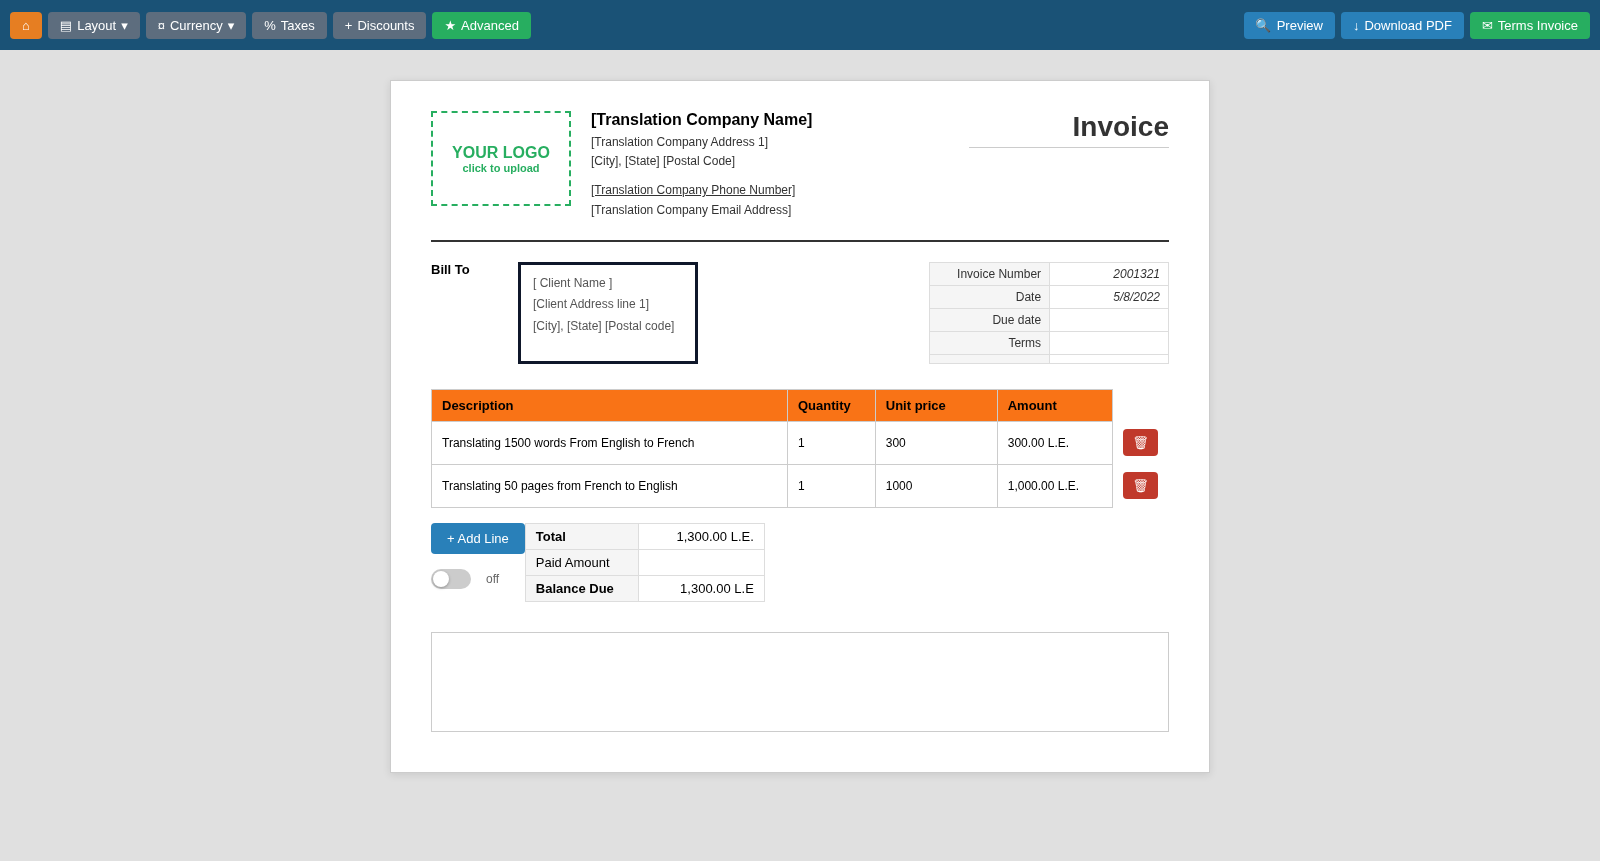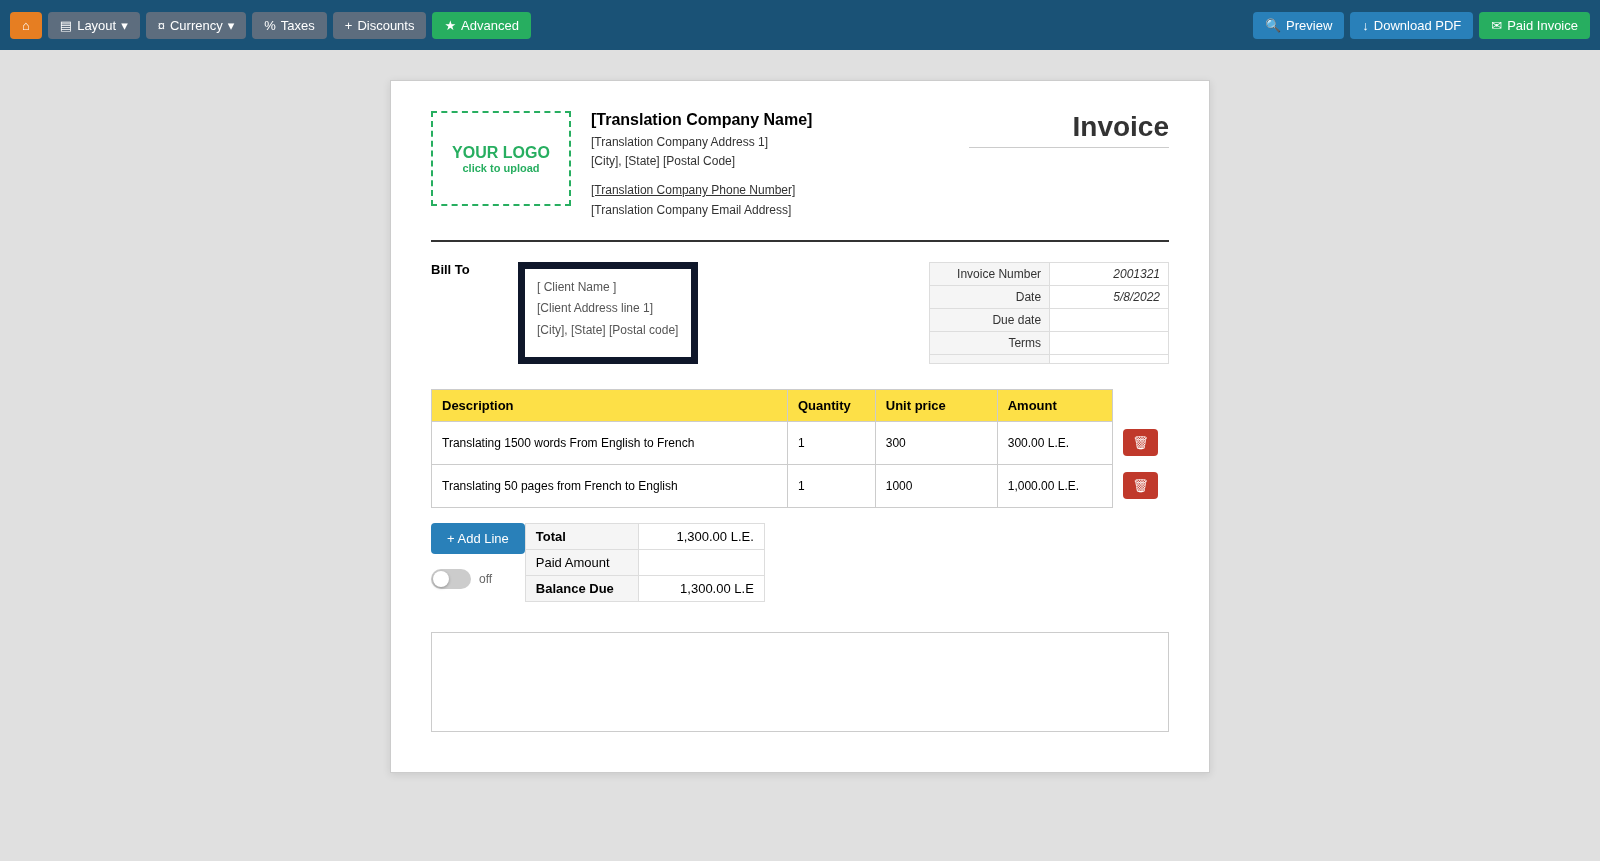--- a/index.html
+++ b/index.html
@@ -115,21 +115,21 @@
     .bill-to-block {
       display: flex;
       gap: 32px;
     }
     .bill-to-label {
       font-weight: bold;
       font-size: 13px;
       min-width: 55px;
     }
     .bill-to-fields {
-      border: 7px solid #0f172a;
+      border: 3px solid #0f172a;
       padding: 8px 12px;
       min-width: 180px;
       min-height: 80px;
       font-size: 12px;
       color: #555;
       line-height: 1.8;
     }
     .invoice-details-table {
       border-collapse: collapse;
       font-size: 12px;
@@ -158,21 +158,21 @@
       width: 100%;
       border-collapse: collapse;
       margin-bottom: 15px;
     }
     .items-table th {
       border: 1px solid #ccc;
       padding: 8px 10px;
       text-align: left;
       font-weight: bold;
       font-size: 13px;
-      background: #fde047;
+      background: #f97316;
     }
     .items-table td {
       border: 1px solid #ccc;
       padding: 8px 10px;
       font-size: 12px;
       vertical-align: middle;
     }
     .items-table .col-desc { width: 50%; }
     .items-table .col-qty { width: 12%; }
     .items-table .col-price { width: 17%; }
@@ -205,21 +205,21 @@
 
     
     .bottom-section {
       display: flex;
       align-items: flex-start;
       margin-top: 10px;
     }
     .toggle-area {
       display: flex;
       align-items: center;
-      gap: 8px;
+      gap: 15px;
       margin-top: 5px;
     }
     .toggle-track {
       width: 40px;
       height: 20px;
       background: #ccc;
       border-radius: 10px;
       position: relative;
       display: flex;
       align-items: center;
@@ -307,21 +307,21 @@
     <button class="btn btn-preview">
       <span>🔍</span>
       <span>Preview</span>
     </button>
     <button class="btn btn-download">
       <span>↓</span>
       <span>Download PDF</span>
     </button>
     <button class="btn btn-send">
       <span>✉</span>
-      <span>Paid Invoice</span>
+      <span>Terms Invoice</span>
     </button>
   </div>
 </div>
 
 <div class="main-area">
   <div class="invoice-paper">
 
     <div class="invoice-header">
       <div class="logo-upload-area">
         <span class="logo-text">YOUR LOGO</span>

